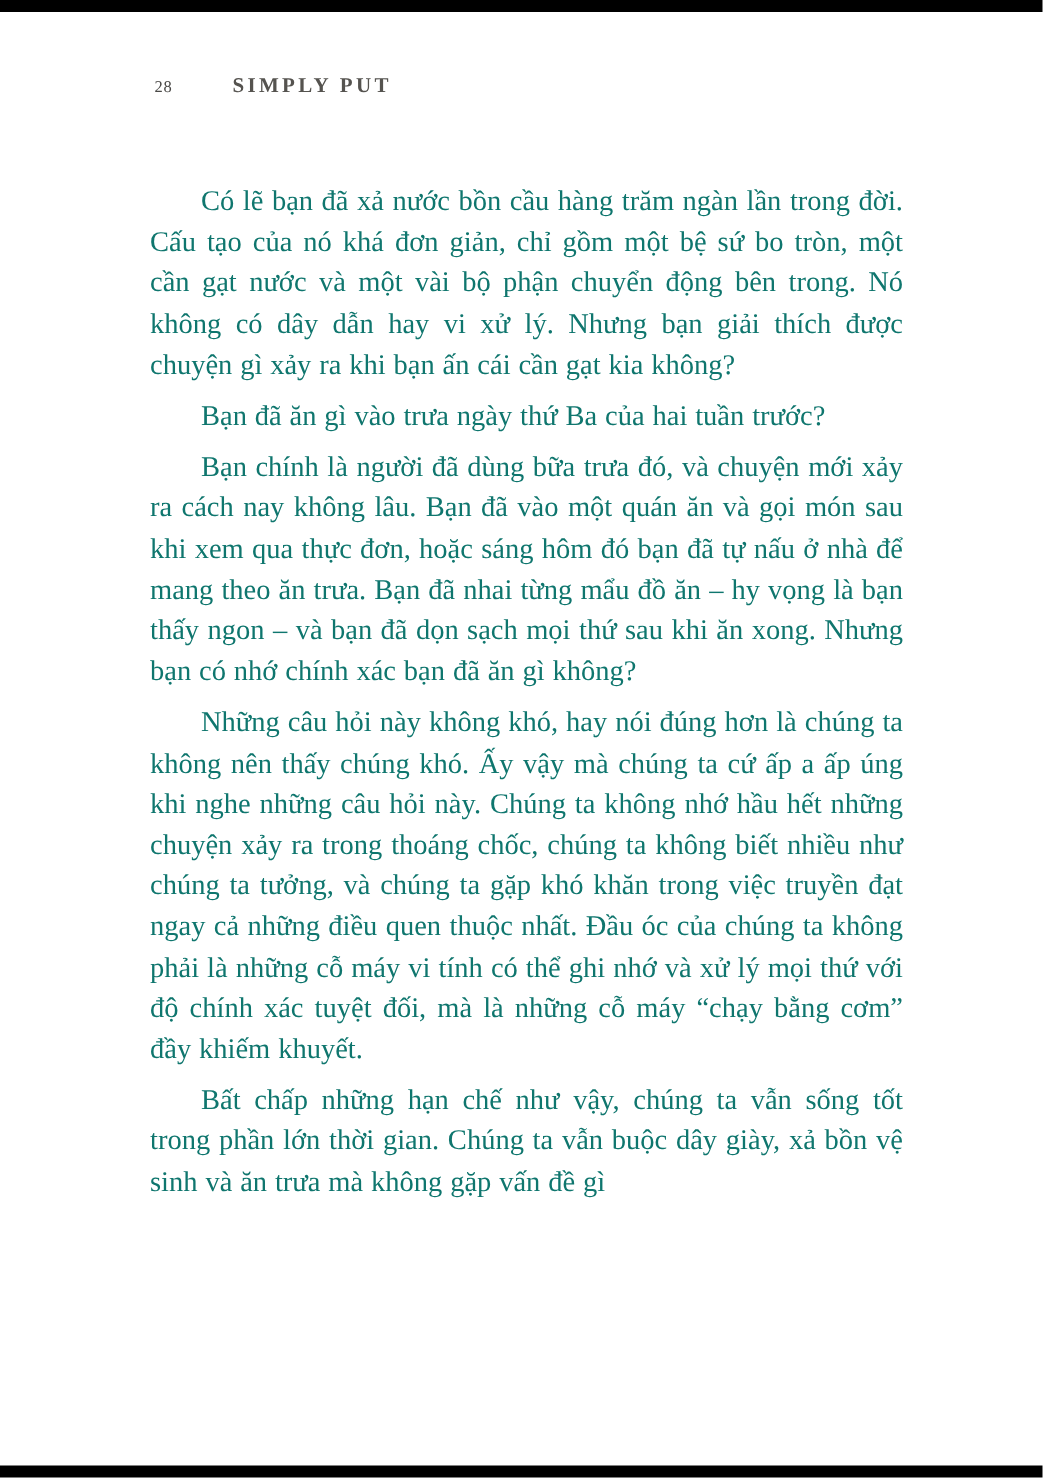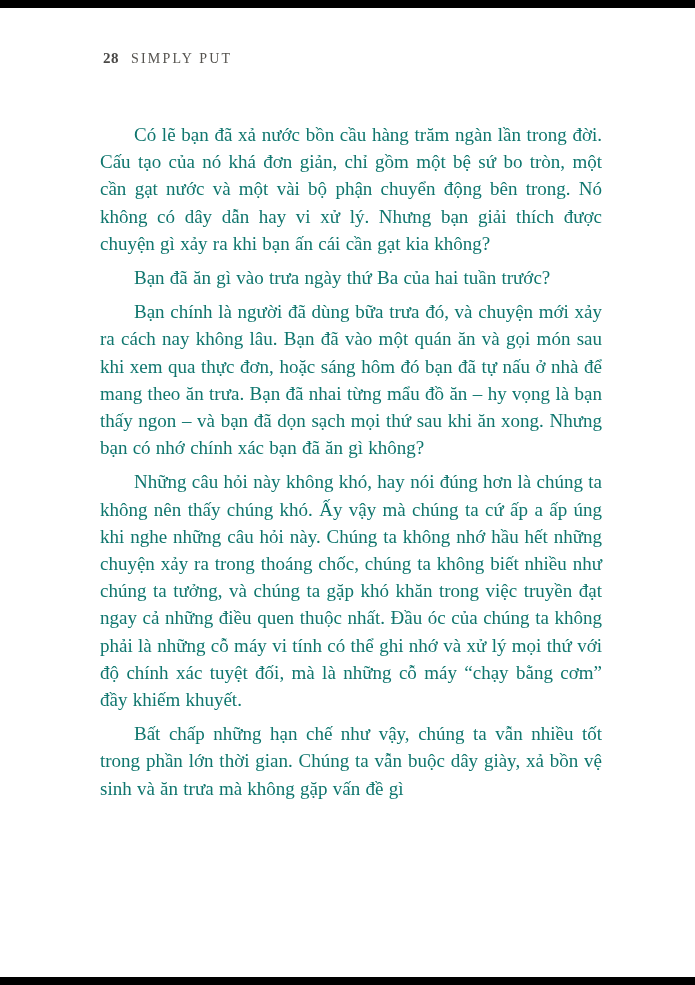--- a/index.html
+++ b/index.html
@@ -26,28 +26,28 @@
 
   .running-header {
     position: absolute;
     top: 50px;
     left: 103px;
     display: flex;
     align-items: baseline;
     color: #4a4947;
   }
   .page-number {
-    font-size: 15px;
-    font-weight: 700;
+    font-size: 11px;
+    font-weight: 400;
     letter-spacing: 0.5px;
   }
   .running-title {
-    margin-left: 12px;
+    margin-left: 40px;
     font-size: 14px;
-    font-weight: 400;
+    font-weight: 700;
     letter-spacing: 2.2px;
     color: #55534f;
   }
 
   .text-block {
     position: absolute;
     top: 121px;
     left: 100px;
     width: 502px;
     color: #0f766e;
@@ -69,16 +69,16 @@
 <div class="running-header">
   <span class="page-number">28</span>
   <span class="running-title">SIMPLY PUT</span>
 </div>
 
 <div class="text-block">
     <p class="para">Có lẽ bạn đã xả nước bồn cầu hàng trăm ngàn lần trong đời. Cấu tạo của nó khá đơn giản, chỉ gồm một bệ sứ bo tròn, một cần gạt nước và một vài bộ phận chuyển động bên trong. Nó không có dây dẫn hay vi xử lý. Nhưng bạn giải thích được chuyện gì xảy ra khi bạn ấn cái cần gạt kia không?</p>
     <p class="para">Bạn đã ăn gì vào trưa ngày thứ Ba của hai tuần trước?</p>
     <p class="para">Bạn chính là người đã dùng bữa trưa đó, và chuyện mới xảy ra cách nay không lâu. Bạn đã vào một quán ăn và gọi món sau khi xem qua thực đơn, hoặc sáng hôm đó bạn đã tự nấu ở nhà để mang theo ăn trưa. Bạn đã nhai từng mẩu đồ ăn – hy vọng là bạn thấy ngon – và bạn đã dọn sạch mọi thứ sau khi ăn xong. Nhưng bạn có nhớ chính xác bạn đã ăn gì không?</p>
     <p class="para">Những câu hỏi này không khó, hay nói đúng hơn là chúng ta không nên thấy chúng khó. Ấy vậy mà chúng ta cứ ấp a ấp úng khi nghe những câu hỏi này. Chúng ta không nhớ hầu hết những chuyện xảy ra trong thoáng chốc, chúng ta không biết nhiều như chúng ta tưởng, và chúng ta gặp khó khăn trong việc truyền đạt ngay cả những điều quen thuộc nhất. Đầu óc của chúng ta không phải là những cỗ máy vi tính có thể ghi nhớ và xử lý mọi thứ với độ chính xác tuyệt đối, mà là những cỗ máy “chạy bằng cơm” đầy khiếm khuyết.</p>
-    <p class="para">Bất chấp những hạn chế như vậy, chúng ta vẫn nhiều tốt trong phần lớn thời gian. Chúng ta vẫn buộc dây giày, xả bồn vệ sinh và ăn trưa mà không gặp vấn đề gì</p>
+    <p class="para">Bất chấp những hạn chế như vậy, chúng ta vẫn sống tốt trong phần lớn thời gian. Chúng ta vẫn buộc dây giày, xả bồn vệ sinh và ăn trưa mà không gặp vấn đề gì</p>
   </div>
 
 <div class="edge-bar bottom"></div>
 
 </body></html>

